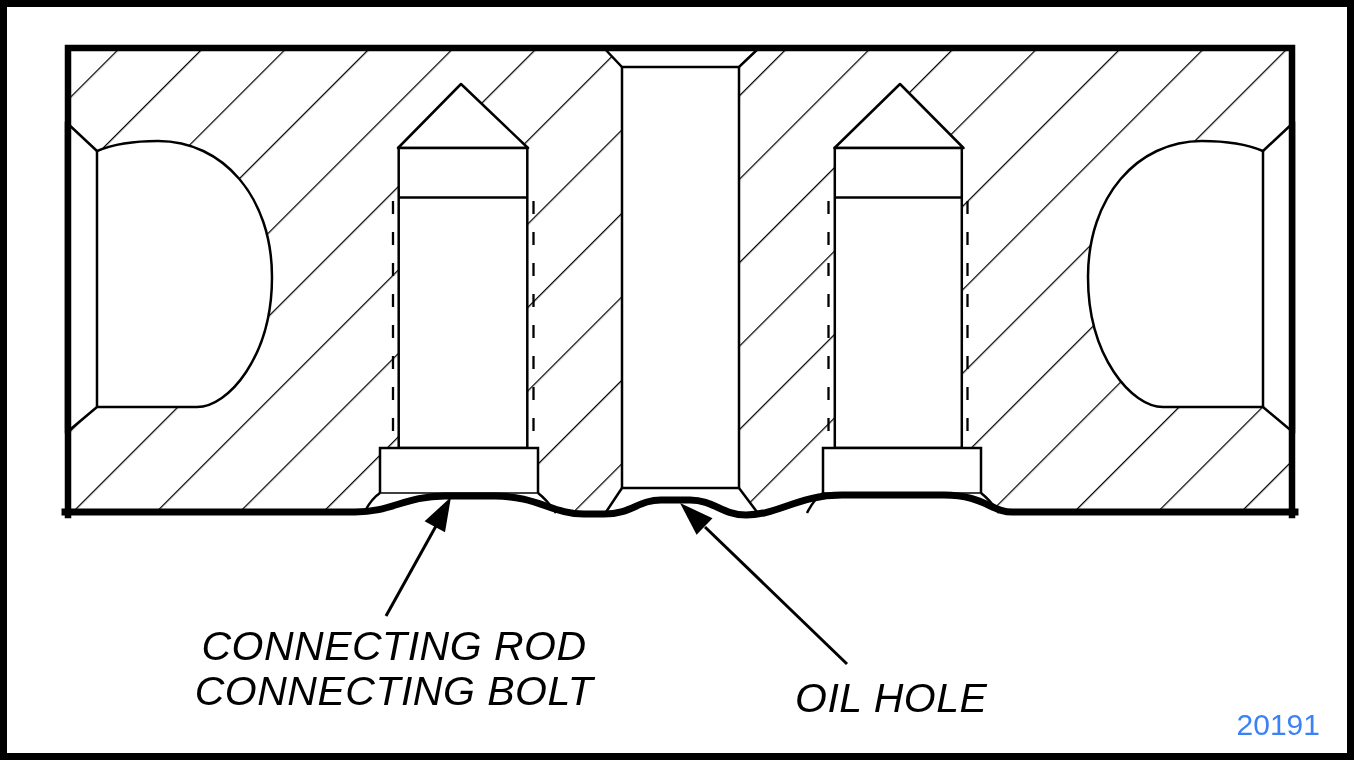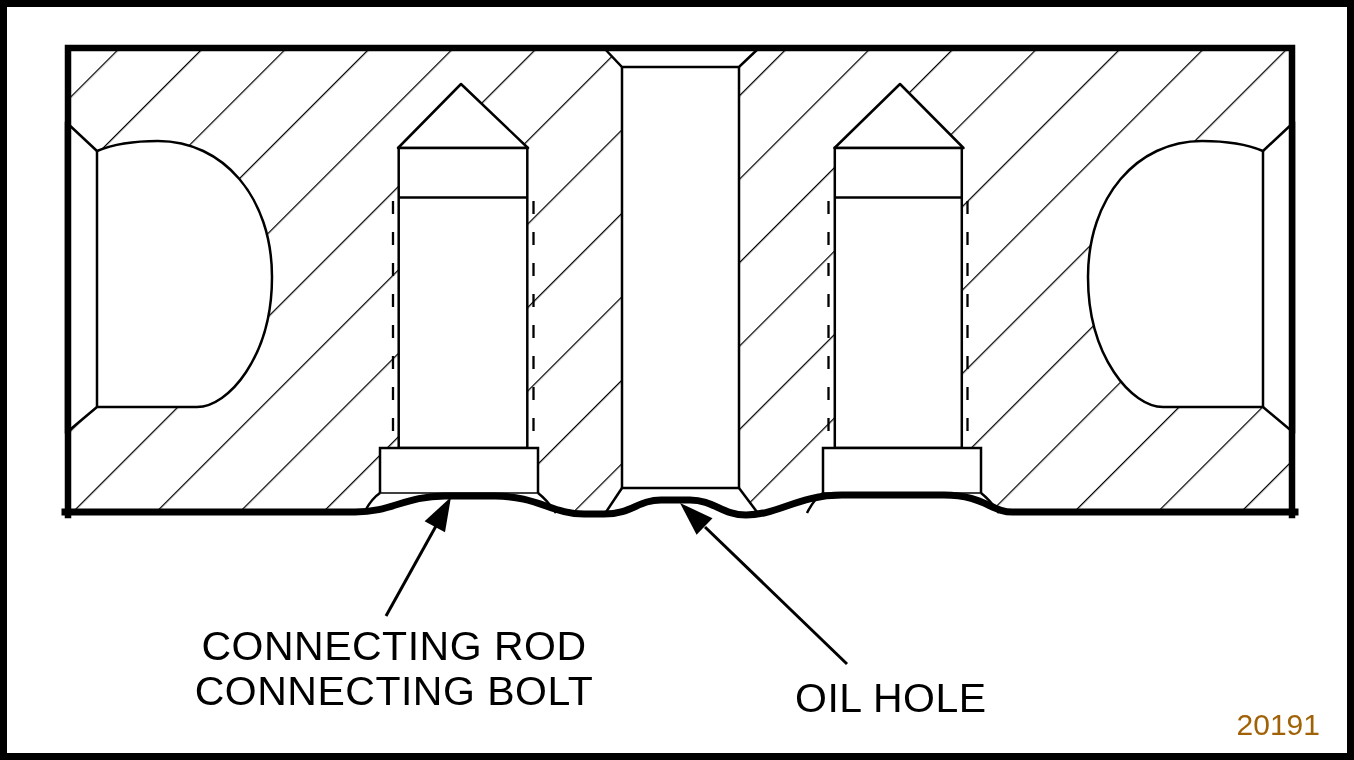--- a/index.html
+++ b/index.html
@@ -24,28 +24,29 @@
   }
   .label {
     position: absolute;
     color: #000000;
     font-size: 41px;
     line-height: 45px;
     letter-spacing: 0.5px;
     white-space: nowrap;
     -webkit-user-select: none;
     user-select: none;
+    font-style: italic;
   }
   .label.centered {
     text-align: center;
     white-space: normal;
   }
   .fignum {
     position: absolute;
-    color: #a16207;
+    color: #3b82f6;
     font-size: 30px;
     line-height: 34px;
     white-space: nowrap;
   }
 </style>
 </head>
 <body>
 
 <div id="canvas">
 

